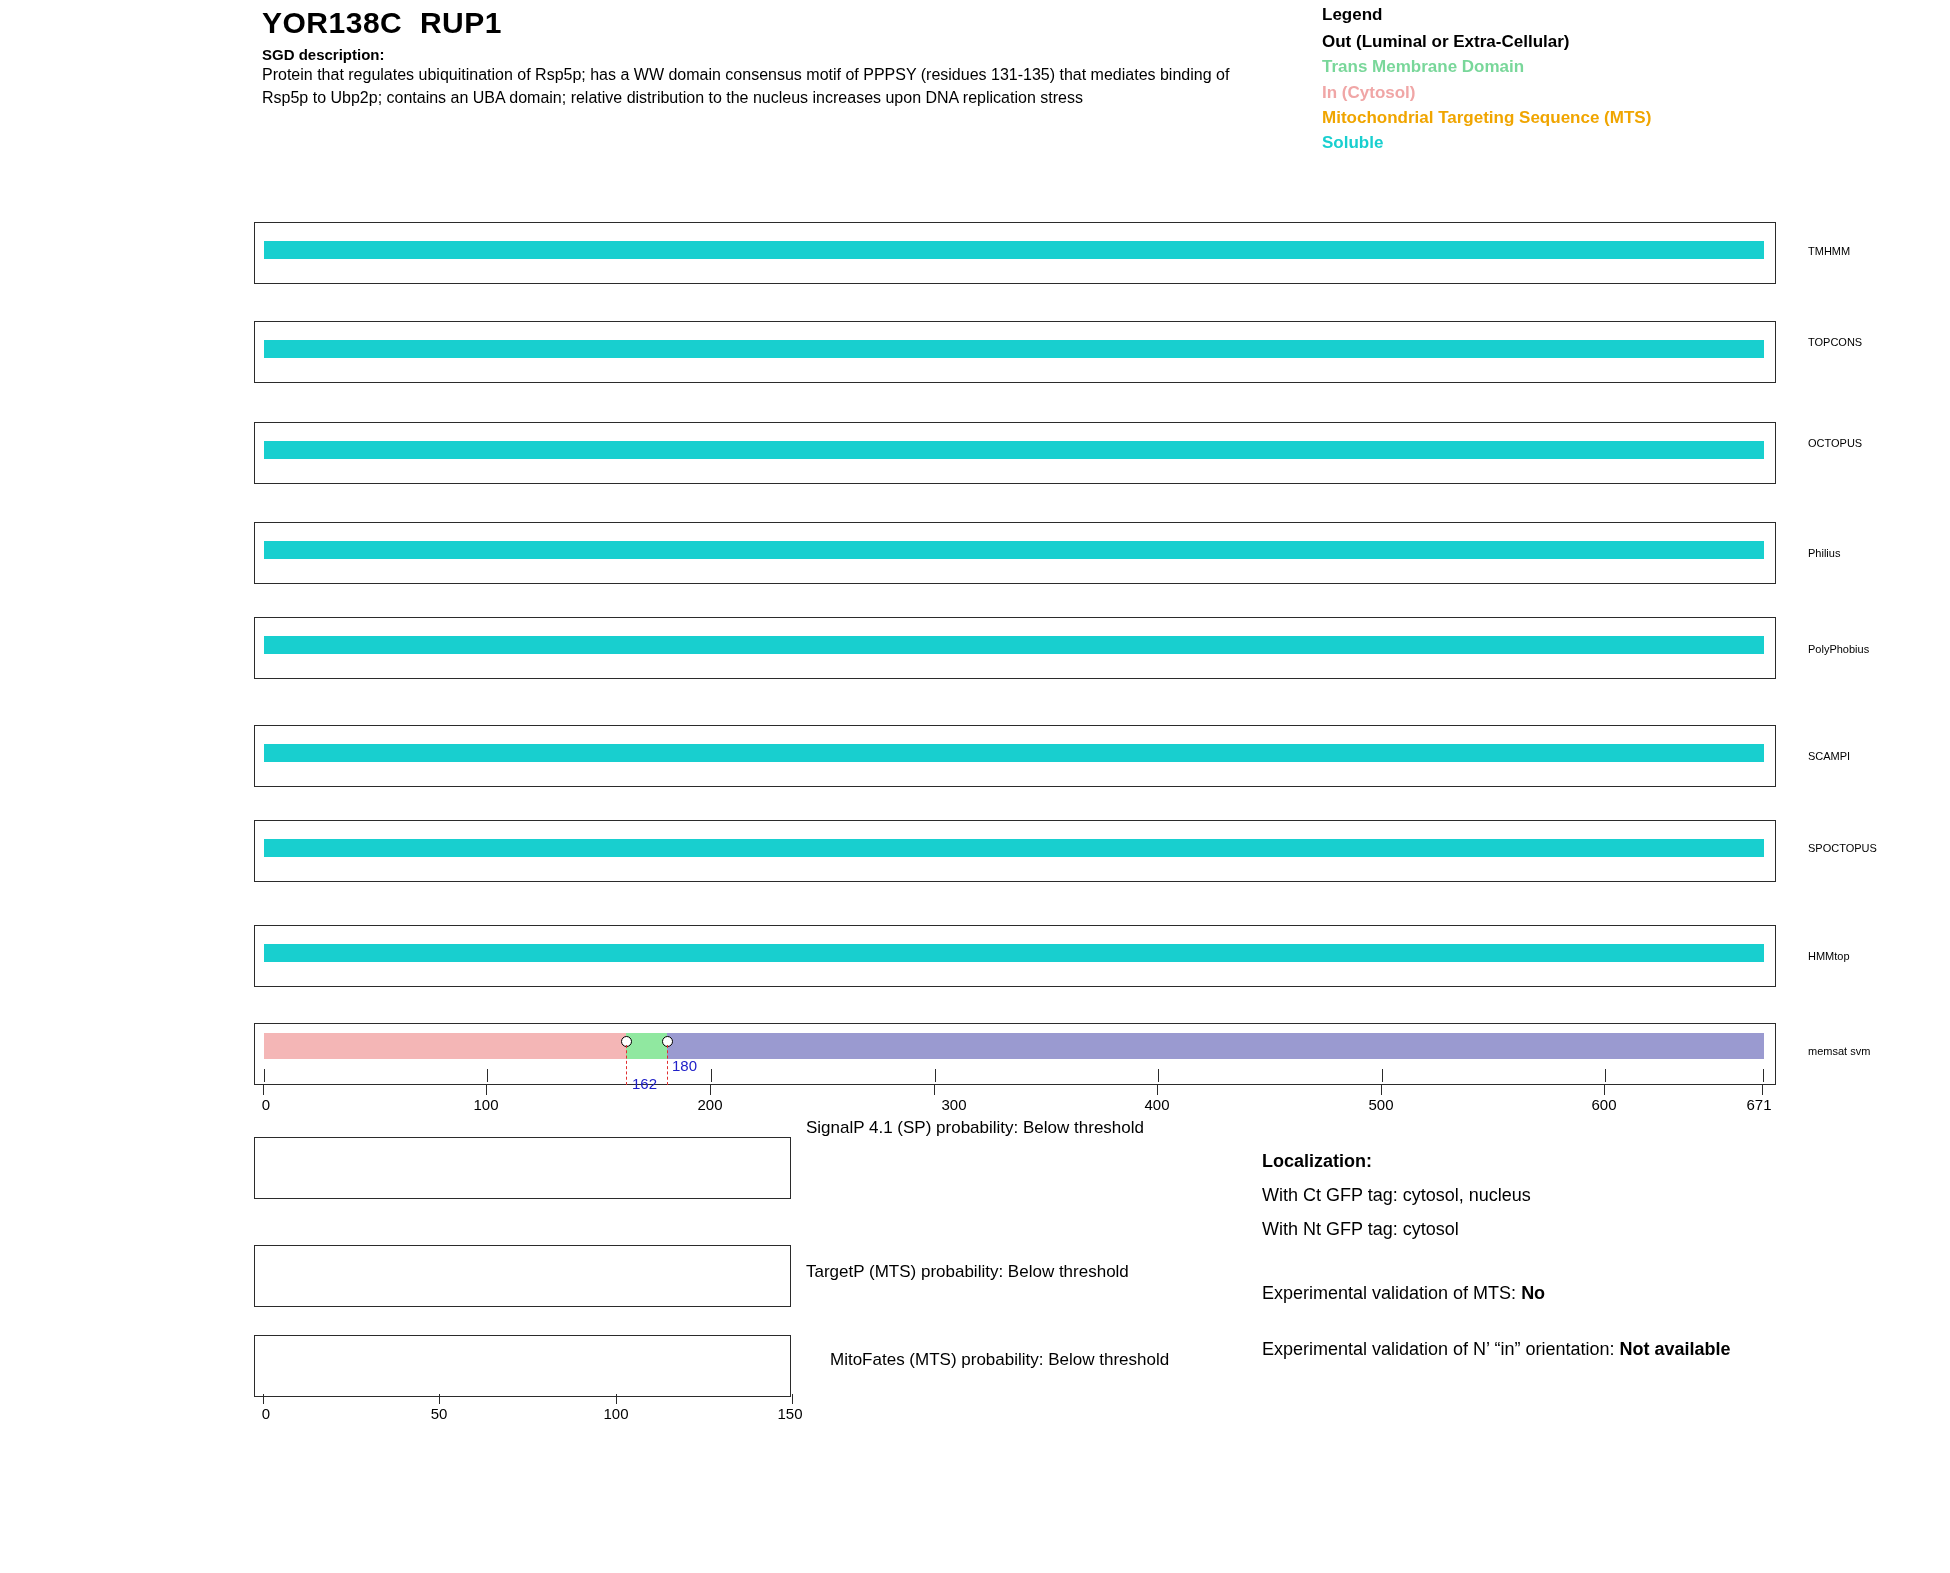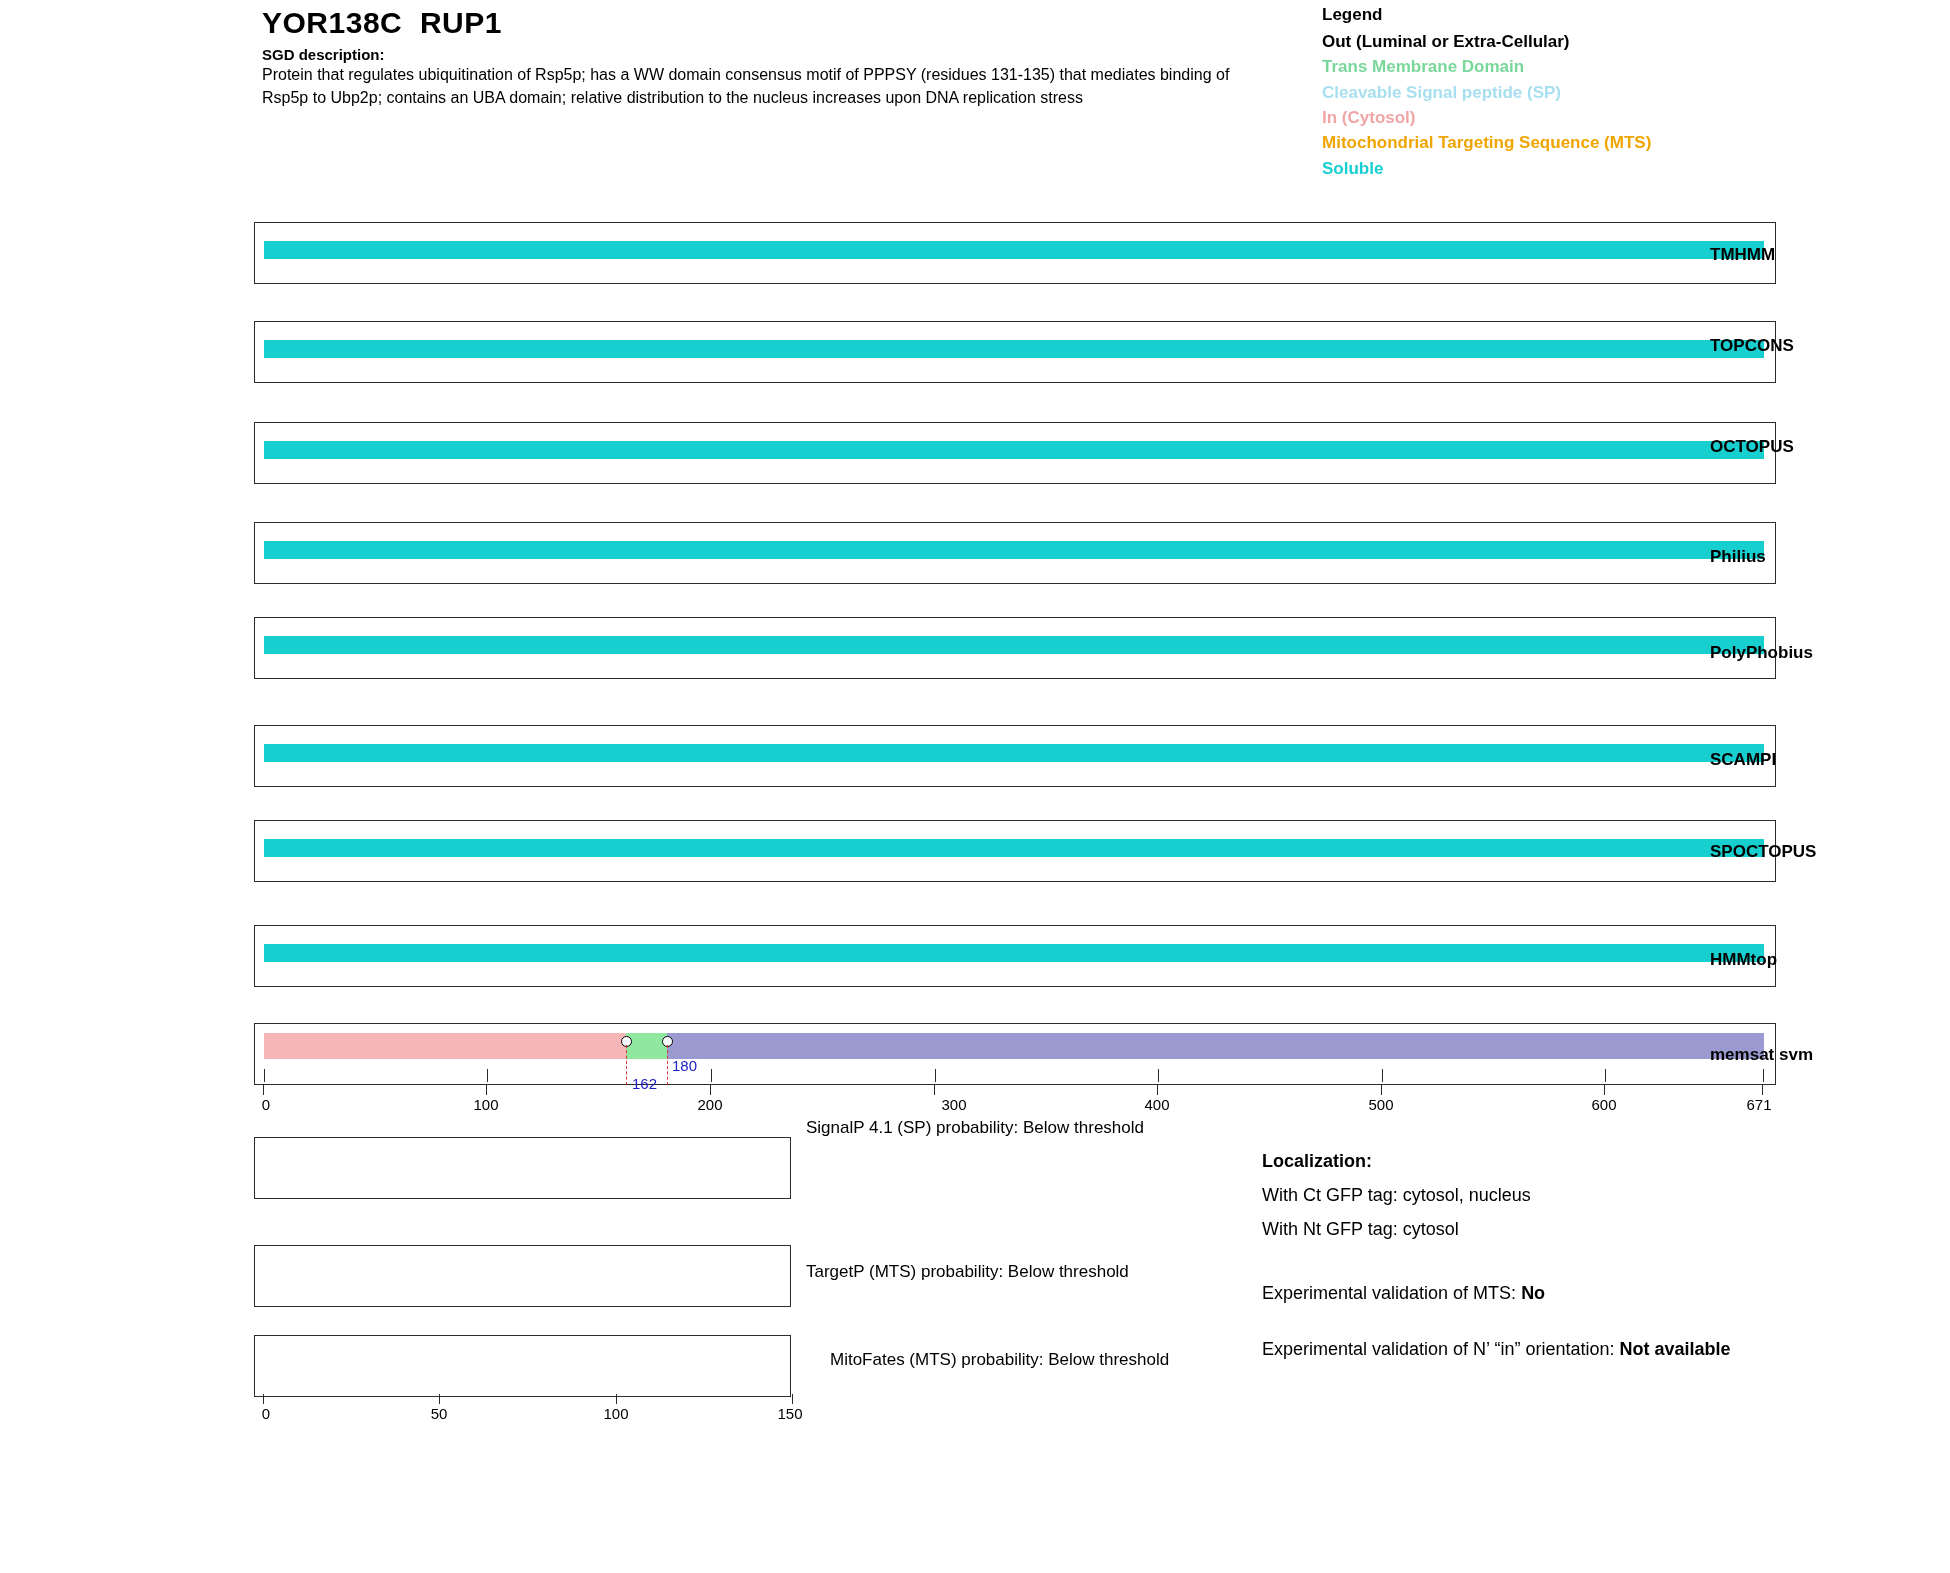--- a/index.html
+++ b/index.html
@@ -79,23 +79,23 @@
   .track .bar {
     position: absolute;
     left: 9px;
     top: 18px;
     width: 1500px;
     height: 18px;
     background: #18cfcf;
   }
   .track-label {
     position: absolute;
-    left: 1710px;
-    font-size: 17px;
-    font-weight: bold;
+    left: 1808px;
+    font-size: 11px;
+    font-weight: normal;
     white-space: nowrap;
   }
 
   
   #memsat-track {
     position: absolute;
     left: 254px;
     top: 1023px;
     width: 1522px;
     height: 62px;
@@ -237,21 +237,20 @@
   <div id="header">
     <div id="gene-title">YOR138C  RUP1</div>
     <div id="sgd-label">SGD description:</div>
     <div id="sgd-desc">Protein that regulates ubiquitination of Rsp5p; has a WW domain consensus motif of PPPSY (residues 131-135) that mediates binding of Rsp5p to Ubp2p; contains an UBA domain; relative distribution to the nucleus increases upon DNA replication stress</div>
   </div>
 
   <div id="legend">
     <div class="legend-title">Legend</div>
     <div class="legend-item" style="color:#000000">Out (Luminal or Extra-Cellular)</div>
     <div class="legend-item" style="color:#79d79a">Trans Membrane Domain</div>
-    <div class="legend-item" style="color:#a8dff0">Cleavable Signal peptide (SP)</div>
     <div class="legend-item" style="color:#f0a6a6">In (Cytosol)</div>
     <div class="legend-item" style="color:#f0a500">Mitochondrial Targeting Sequence (MTS)</div>
     <div class="legend-item" style="color:#18cfcf">Soluble</div>
   </div>
 
   <div class="track" style="top:222px">
     <div class="bar"></div>
   </div>
   <div class="track-label" style="top:245px">TMHMM</div>
 

